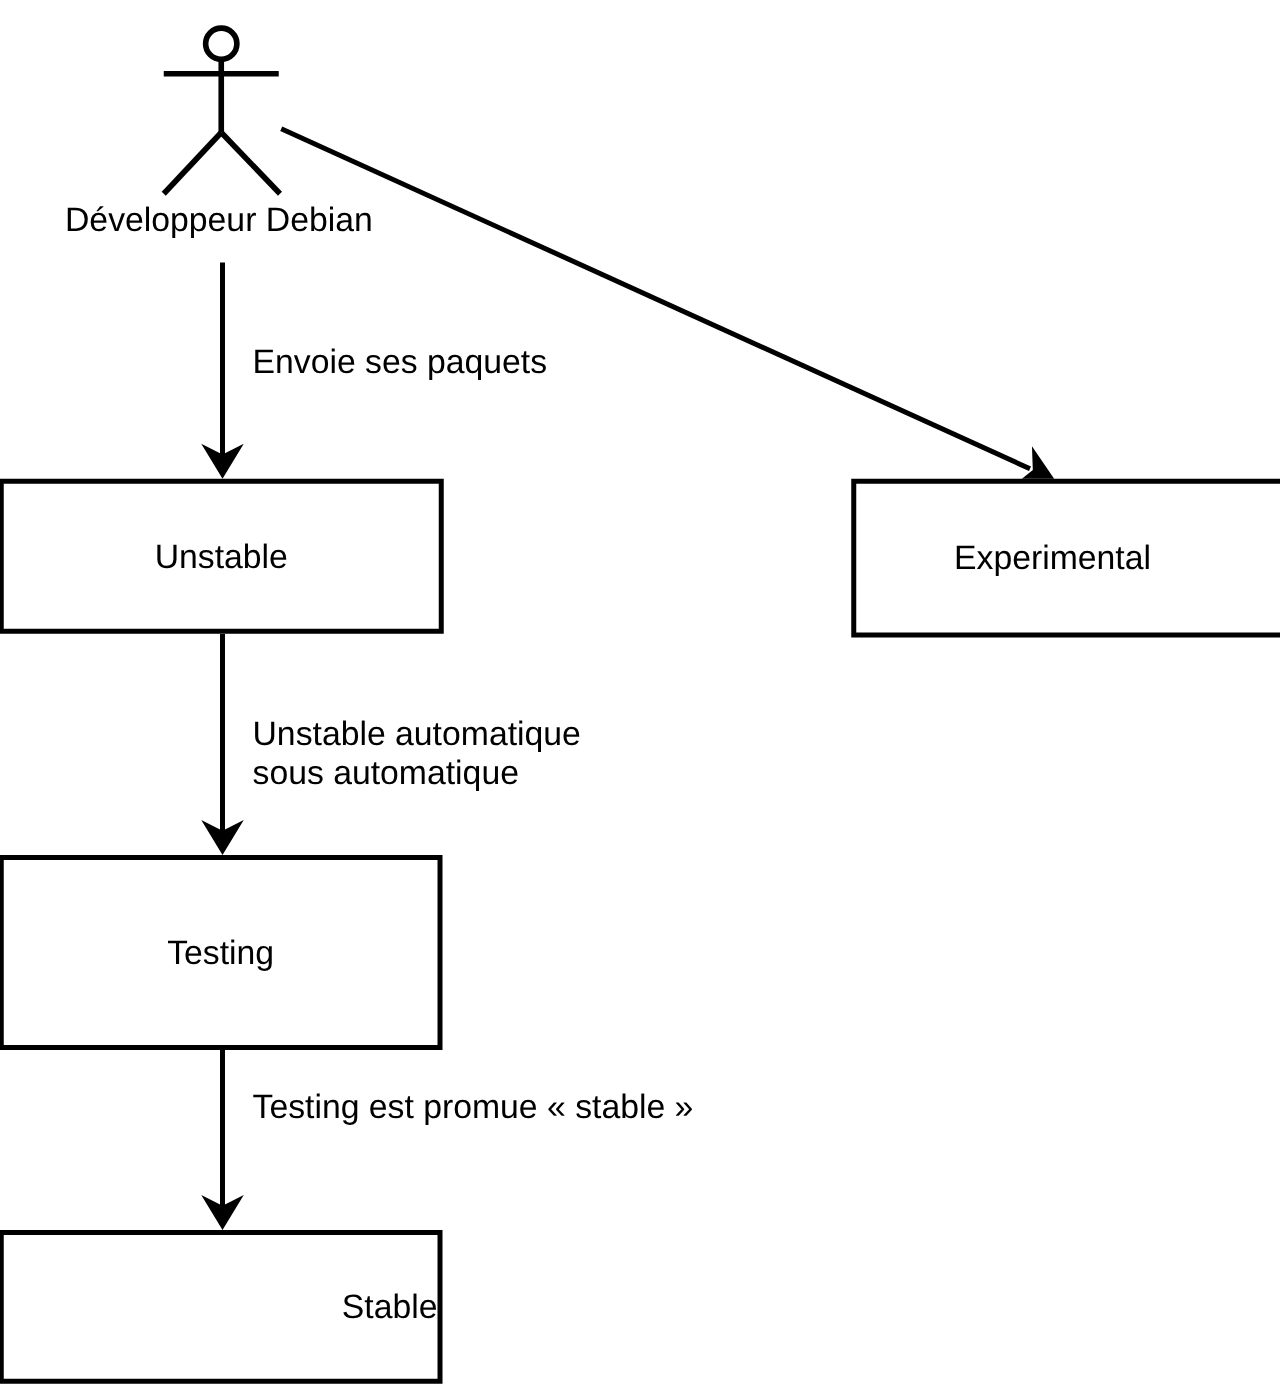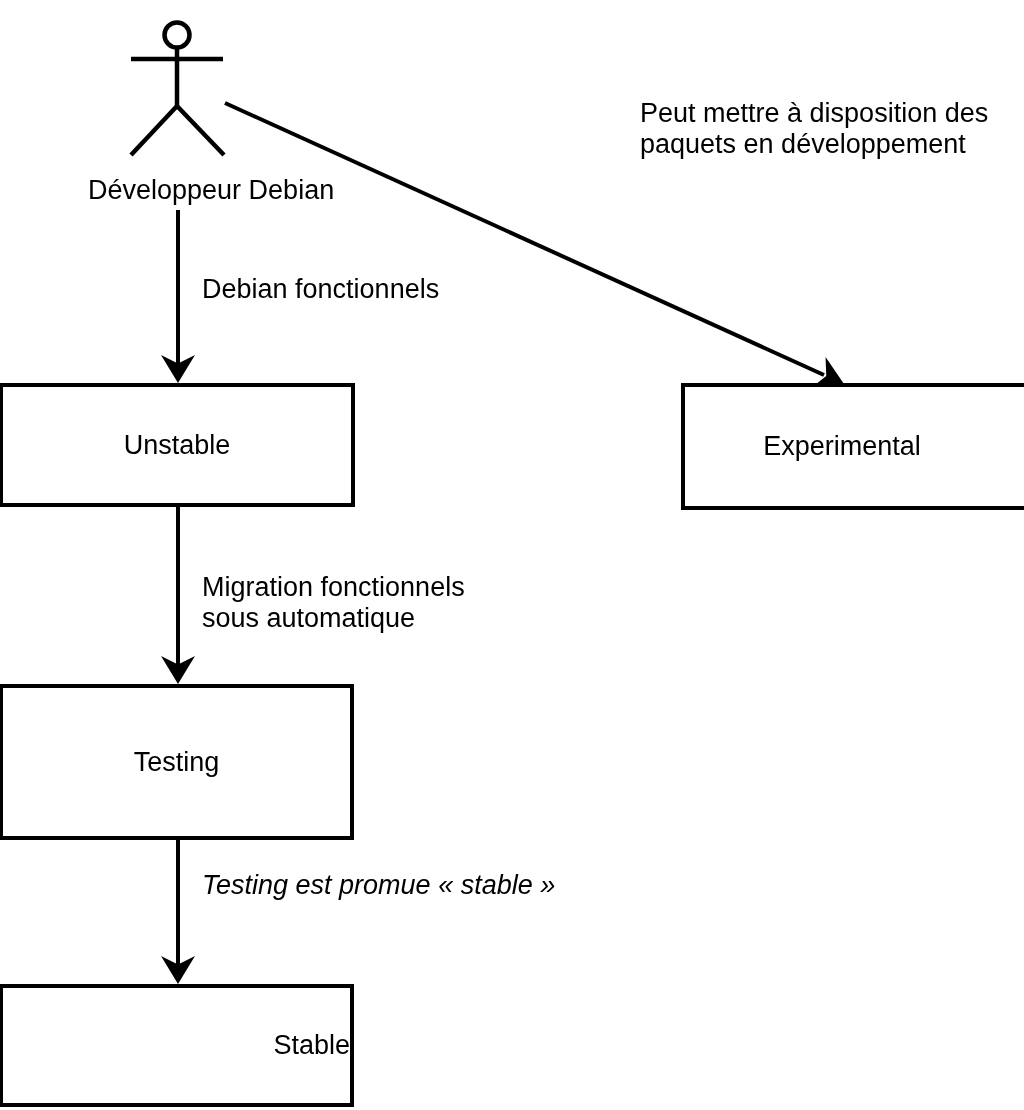--- a/index.html
+++ b/index.html
@@ -38,25 +38,25 @@
   .box-testing       { left: -1px;  top: 684px; width: 355px; height: 156px; }
   .box-stable        { left: -1px;  top: 984px; width: 355px; height: 123px; justify-content: flex-end; }
   .box-experimental .box-label { position: relative; left: -17px; }
   .txt {
     position: absolute;
     font-size: 27px;
     line-height: 31px;
     color: #000000;
     white-space: nowrap;
   }
-  .actor-label   { left: 52px;  top: 175px; margin-left: 36px; }
+  .actor-label   { left: 52px;  top: 161px; }
   .note-exp      { left: 640px; top: 98px;  }
   .note-unstable { left: 202px; top: 274px; }
   .note-testing  { left: 202px; top: 572px; }
-  .note-stable   { left: 202px; top: 870px; font-style: italic; }
+  .note-stable   { left: 202px; top: 870px; }
 </style>
 </head>
 <body>
 
 <div class="canvas">
 
   <svg class="shapes" viewBox="0 0 1024 1110" xmlns="http://www.w3.org/2000/svg">
 
     <g stroke="#000000" stroke-width="4.5" fill="none">
       <circle cx="177" cy="35" r="12.5"></circle>
@@ -82,31 +82,27 @@
     </g>
 
     <g>
       <line x1="178" y1="808" x2="178" y2="967" stroke="#000000" stroke-width="4"></line>
       <polygon points="178,984 161,956 178,964.5 195,956" fill="#000000"></polygon>
     </g>
   </svg>
 
   <div class="txt actor-label">Développeur Debian</div>
 
-  <div class="txt note-exp">
-    <div>Peut mettre à disposition des</div>
-    <div>paquets en développement</div>
-  </div>
 
   <div class="txt note-unstable">
-    <div>Debian fonctionnels</div>
+    <div>Envoie ses paquets</div>
   </div>
 
   <div class="txt note-testing">
-    <div>Migration fonctionnels</div>
+    <div>Unstable automatique</div>
     <div>sous automatique</div>
   </div>
 
   <div class="txt note-stable">
     <div>Testing est promue « stable »</div>
   </div>
 
   <div class="box box-unstable">
     <span class="box-label">Unstable</span>
   </div>

